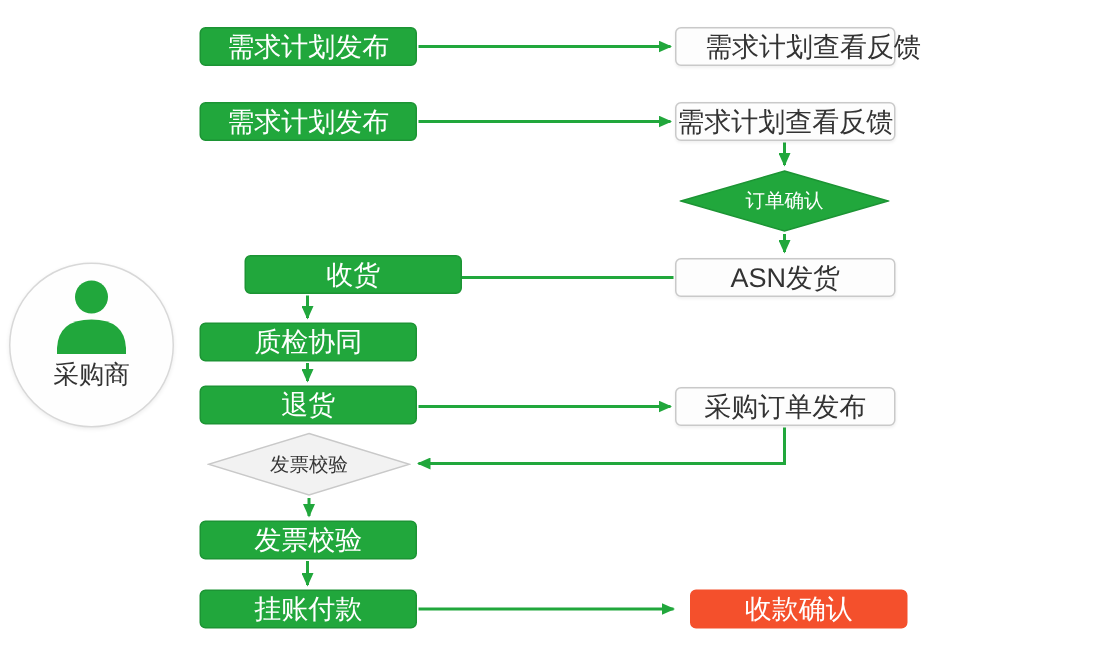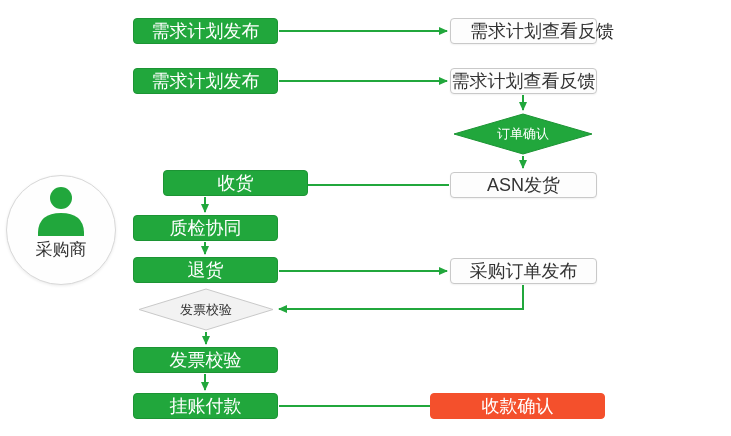--- a/index.html
+++ b/index.html
@@ -23,21 +23,21 @@
   .gbox{
     width:145px;height:26px;left:133px;
     background:var(--green);border:1px solid var(--green_dark);color:#fff;
   }
   .wbox{
     width:147px;height:26px;left:450px;
     background:#FDFDFD;border:1px solid var(--box_border);color:var(--text_dark);
     box-shadow:0 1px 2px rgba(0,0,0,.06);
   }
   .rbox{
-    width:175px;height:26px;left:430px;
+    width:145px;height:26px;left:460px;
     background:var(--red);border:1px solid var(--red);color:#fff;
   }
   .diamond{position:absolute;}
   .diamond .dlabel{
     position:absolute;left:0;top:0;width:100%;height:100%;
     display:flex;align-items:center;justify-content:center;font-size:13px;
   }
   .diamond-green-shape{fill:var(--green);stroke:var(--green_dark);stroke-width:1;}
   .diamond-gray-shape{fill:var(--diamond_fill);stroke:var(--box_border);stroke-width:1;}
   .actor{

